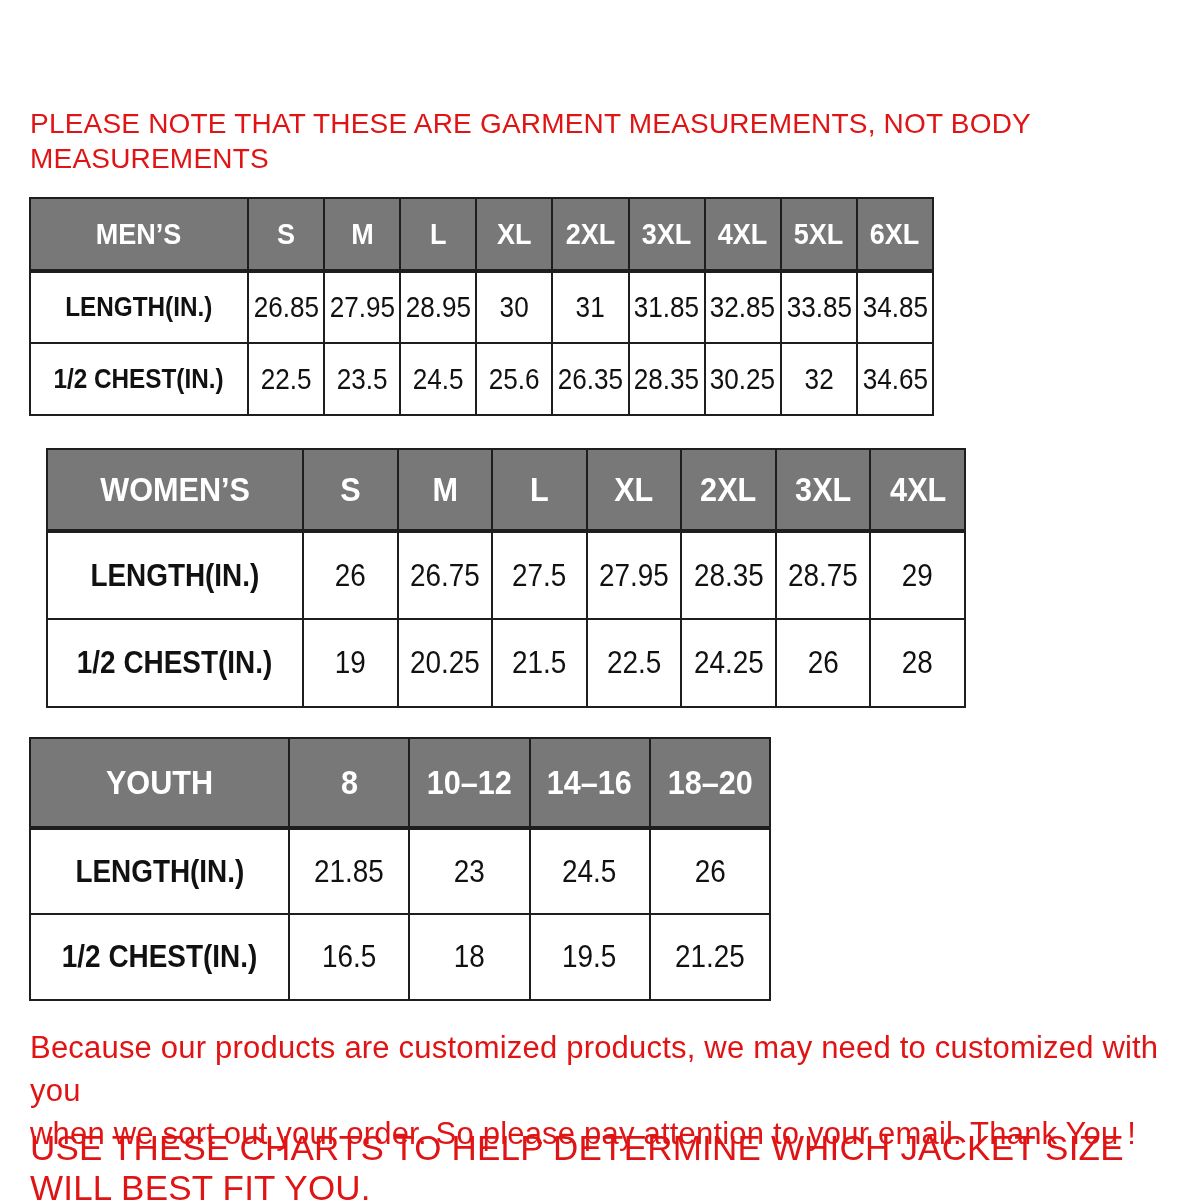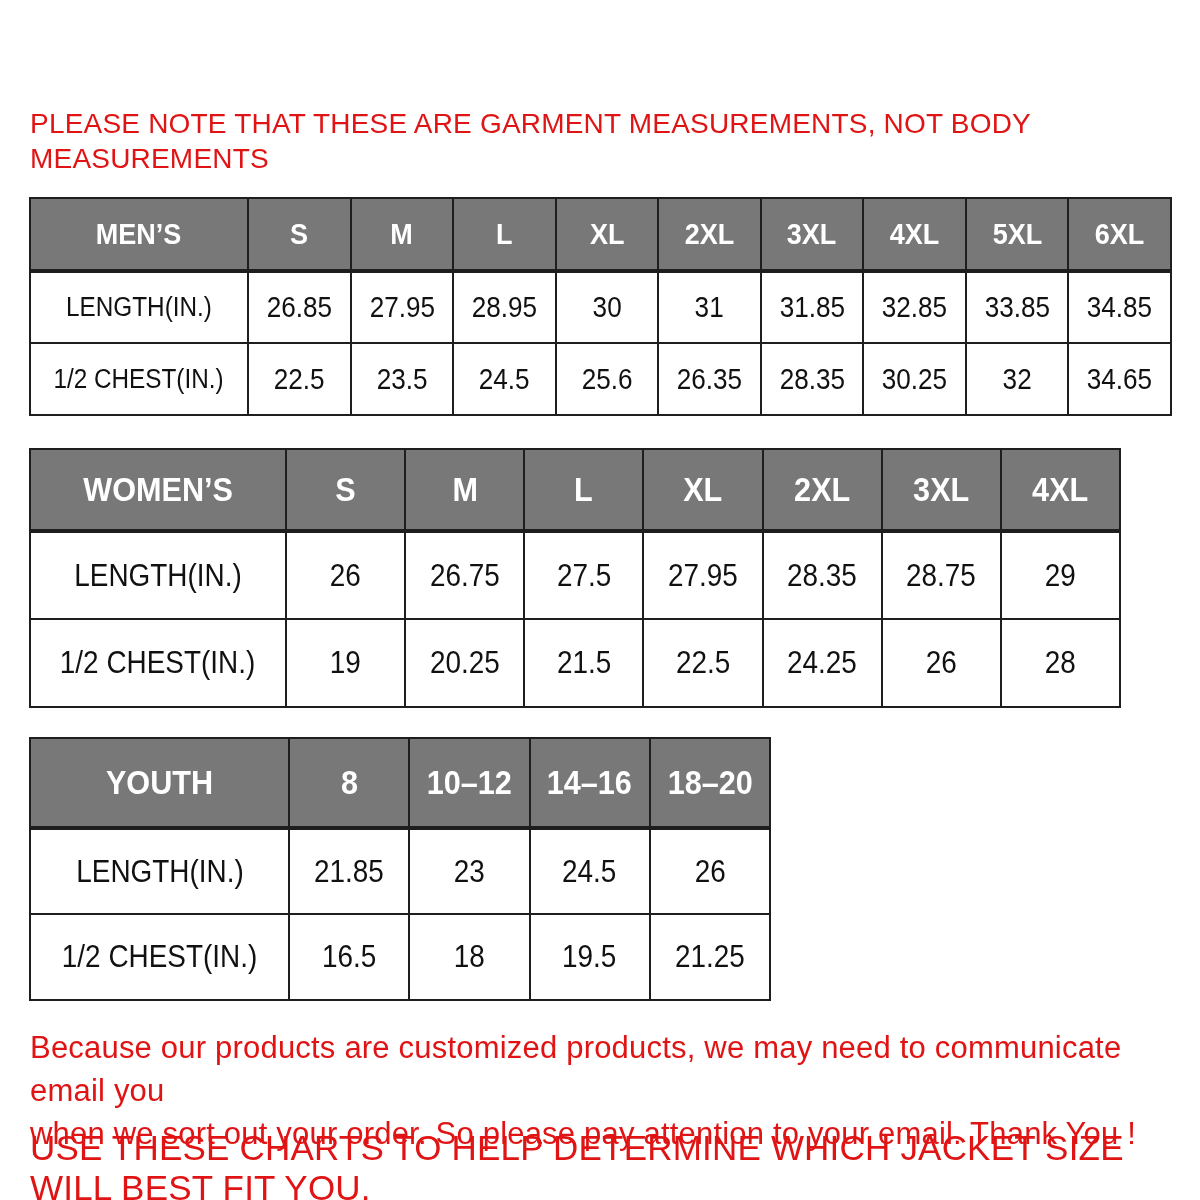--- a/index.html
+++ b/index.html
@@ -36,31 +36,31 @@
   .size-table th,.size-table td{
     border:2.5px solid var(--border-dark,#1e1e1e);
     text-align:center;vertical-align:middle;padding:0;overflow:hidden;
   }
   .size-table th{
     background:var(--header-gray,#787878);
     color:#ffffff;font-weight:700;
     border-bottom-width:4px;
   }
   .size-table td{color:#111;}
-  .size-table td.row-label{font-weight:400;}
+  .size-table td.row-label{font-weight:700;}
   .cx{display:inline-block;transform:scaleX(0.9);white-space:nowrap;}
 
-  #t0{left:29px;top:197px;width:1143px;font-size:29px;}
+  #t0{left:29px;top:197px;width:905px;font-size:29px;}
   #t0 .first{width:216px;}
   #t0 thead tr{height:73px;}
   #t0 tbody tr{height:72px;}
   #t0 th{font-size:30px;}
   #t0 td.row-label{font-size:27px;}
 
-  #t1{left:29px;top:448px;width:1092px;font-size:31px;}
+  #t1{left:46px;top:448px;width:920px;font-size:31px;}
   #t1 .first{width:254px;}
   #t1 thead tr{height:82px;}
   #t1 tbody tr{height:88px;}
   #t1 th{font-size:34px;}
   #t1 td.row-label{font-size:31px;}
 
   #t2{left:29px;top:737px;width:742px;font-size:31px;}
   #t2 .first{width:257px;}
   #t2 thead tr{height:90px;margin-left:29px;}
   #t2 tbody tr{height:86px;}
@@ -192,19 +192,19 @@
           <td class="row-label first"><span class="cx">1/2 CHEST(IN.)</span></td>
           <td><span class="cx">16.5</span></td>
           <td><span class="cx">18</span></td>
           <td><span class="cx">19.5</span></td>
           <td><span class="cx">21.25</span></td>
         </tr>
       </tbody>
     </table>
 
   <div class="footer-para">
-    <div>Because our products are customized products, we may need to communicate email you</div>
+    <div>Because our products are customized products, we may need to customized with you</div>
     <div>when we sort out your order. So please pay attention to your email. Thank You !</div>
   </div>
 
   <div class="charts-note">USE THESE CHARTS TO HELP DETERMINE WHICH JACKET SIZE WILL BEST FIT YOU.</div>
 
 </div>
 
 </body></html>

